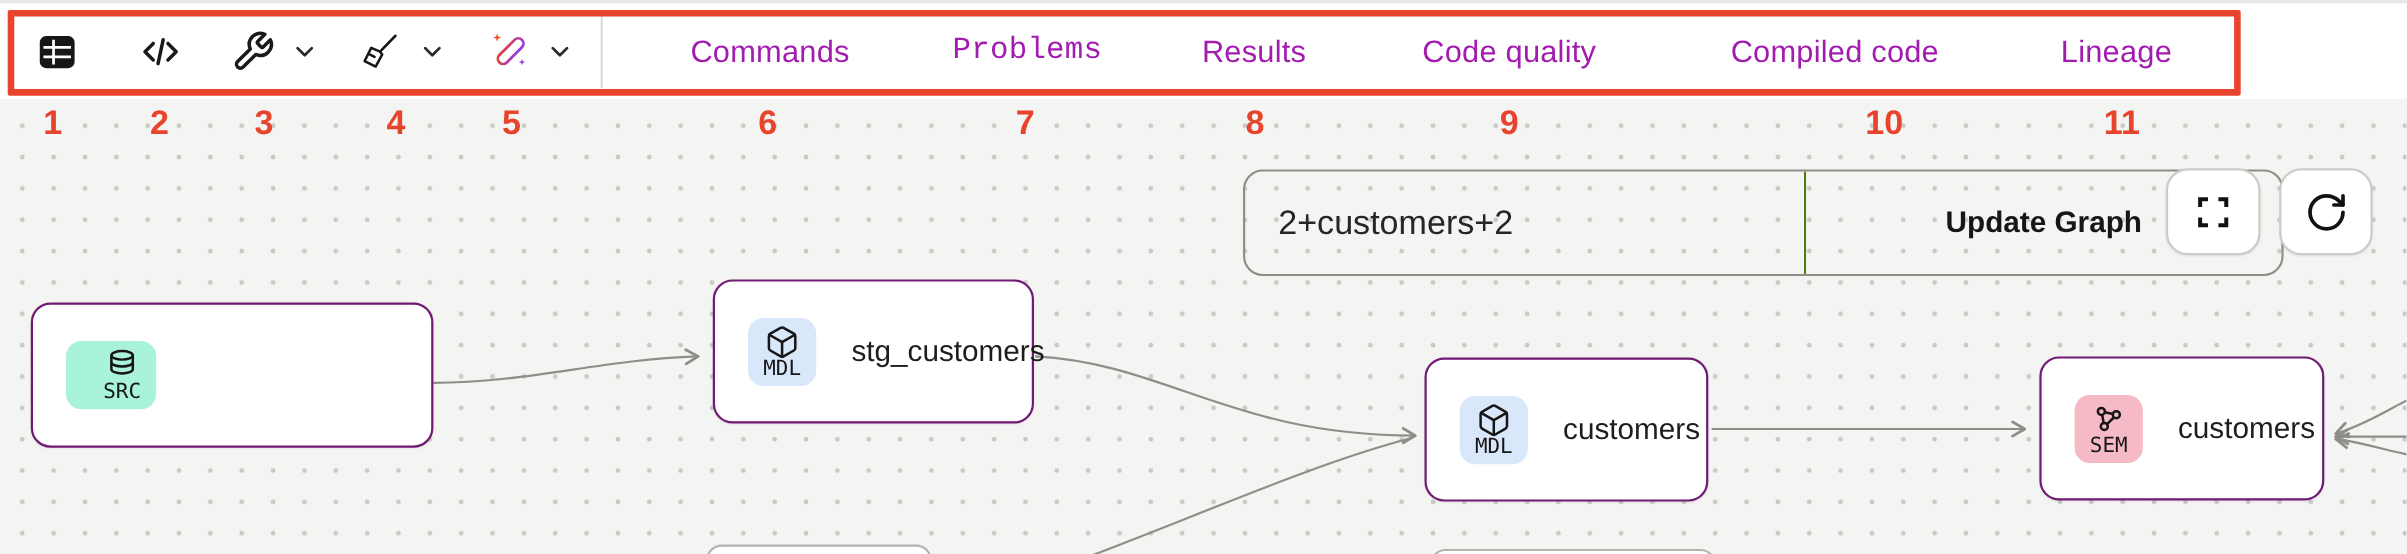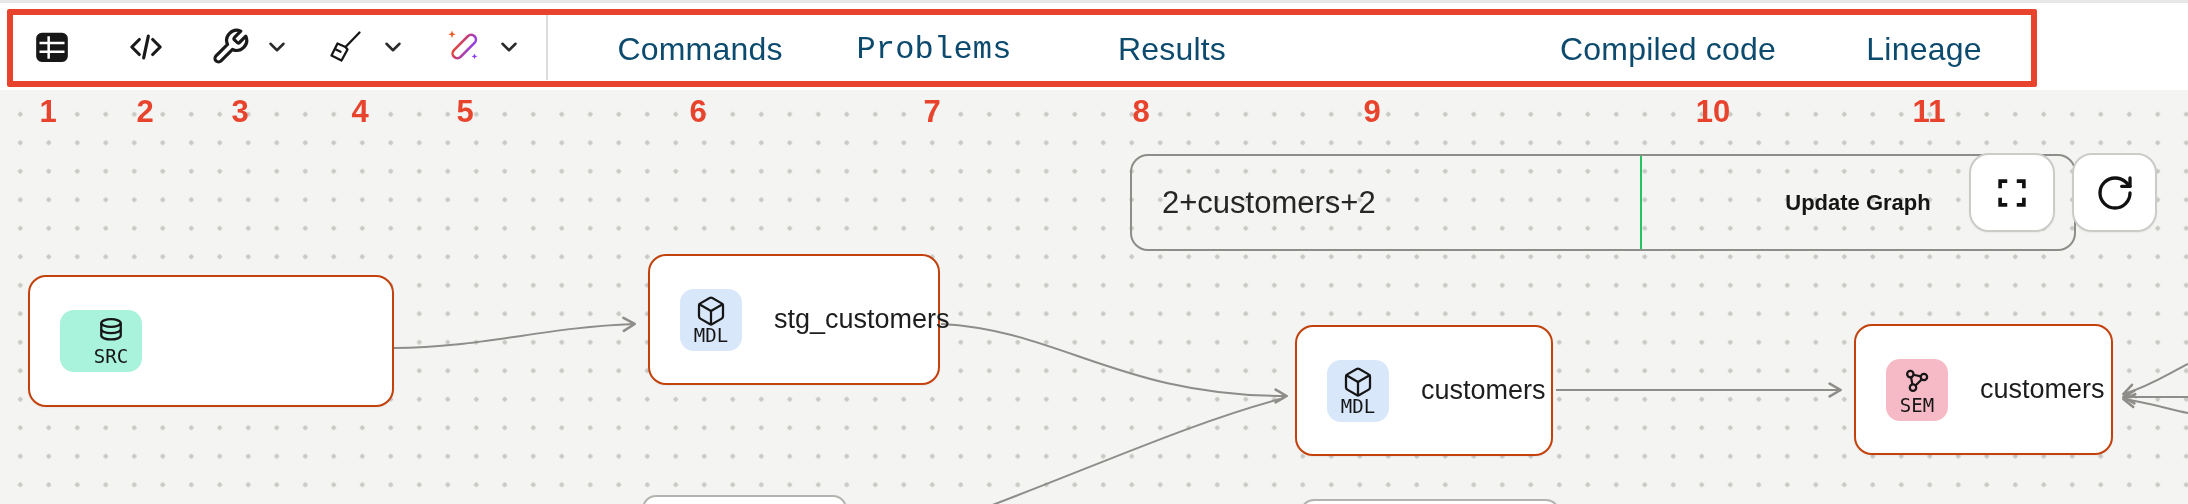--- a/index.html
+++ b/index.html
@@ -5,40 +5,40 @@
   html,body{margin:0;padding:0;background:#f4f4f2;font-family:"Liberation Sans","DejaVu Sans",sans-serif;}
   #page{position:relative;width:2188px;height:504px;overflow:hidden;background:#f4f4f2;}
 
   
   .topbar{position:absolute;left:0;top:0;width:2188px;height:90px;background:#ffffff;z-index:6;}
   .topline{position:absolute;left:0;top:0;width:2188px;height:3px;background:#e7e7e5;z-index:7;}
   .red-frame{position:absolute;left:7px;top:9px;width:2030px;height:78px;border:6px solid #e8432c;border-radius:2px;box-sizing:border-box;z-index:9;pointer-events:none;}
   .icon-btn{position:absolute;top:27px;width:40px;height:40px;display:flex;align-items:center;justify-content:center;z-index:8;cursor:pointer;}
   .chev-btn{position:absolute;top:34px;width:26px;height:26px;display:flex;align-items:center;justify-content:center;z-index:8;cursor:pointer;}
   .tb-divider{position:absolute;left:546px;top:10px;width:2px;height:70px;background:#dcdcda;z-index:8;}
-  .tab{position:absolute;top:31px;transform:translateX(-50%);font-size:32px;font-weight:500;color:#0c4a6e;white-space:nowrap;z-index:8;cursor:pointer;letter-spacing:0.2px;}
+  .tab{position:absolute;top:31px;transform:translateX(-50%);font-size:28px;font-weight:500;color:#a21caf;white-space:nowrap;z-index:8;cursor:pointer;letter-spacing:0.2px;}
 
   
   .num{position:absolute;top:94px;transform:translateX(-50%);font-size:31px;font-weight:700;color:#e8432c;z-index:5;}
 
   
   .canvas{position:absolute;left:0;top:90px;width:2188px;height:414px;
     background-color:#f4f4f2;
     background-image:radial-gradient(#c9c9c5 2px, transparent 2.4px);
     background-size:28.5px 28.5px;background-position:6px 10px;z-index:0;}
   #edges{position:absolute;left:0;top:0;width:2188px;height:504px;z-index:1;pointer-events:none;}
 
   
   .filter-group{position:absolute;left:1130px;top:154px;width:946px;height:97px;border:2px solid #8d8d89;border-radius:18px;box-sizing:border-box;display:flex;align-items:stretch;z-index:4;background:transparent;}
   .filter-input{flex:0 0 478px;border:none;outline:none;background:transparent;font-family:"Liberation Sans","DejaVu Sans",sans-serif;font-size:31px;color:#262626;padding:0 0 0 30px;border-radius:18px 0 0 18px;}
-  .update-btn{flex:1;border:none;border-left:2px solid #22c55e;background:transparent;font-family:"Liberation Sans","DejaVu Sans",sans-serif;font-size:22px;font-weight:700;color:#161616;cursor:pointer;border-radius:0 18px 18px 0;}
+  .update-btn{flex:1;border:none;border-left:2px solid #4d7c0f;background:transparent;font-family:"Liberation Sans","DejaVu Sans",sans-serif;font-size:27px;font-weight:700;color:#161616;cursor:pointer;border-radius:0 18px 18px 0;}
   .sq-btn{position:absolute;top:153px;width:86px;height:79px;background:#ffffff;border:2px solid #cbcbc7;border-radius:20px;box-sizing:border-box;display:flex;align-items:center;justify-content:center;z-index:4;cursor:pointer;box-shadow:0 1px 2px rgba(0,0,0,0.05);}
 
   
-  .node{position:absolute;background:#ffffff;border:2px solid #c2410c;border-radius:18px;box-sizing:border-box;display:flex;align-items:center;z-index:3;box-shadow:0 1px 2px rgba(0,0,0,0.05);cursor:pointer;}
+  .node{position:absolute;background:#ffffff;border:2px solid #701a75;border-radius:18px;box-sizing:border-box;display:flex;align-items:center;z-index:3;box-shadow:0 1px 2px rgba(0,0,0,0.05);cursor:pointer;}
   .badge{width:62px;height:62px;border-radius:14px;margin-left:30px;display:flex;flex-direction:column;align-items:center;justify-content:center;flex:0 0 auto;}
   .badge-label{font-family:"DejaVu Sans Mono","Liberation Mono",monospace;font-size:19px;font-weight:500;color:#161616;line-height:20px;margin-top:-2px;}
   .node-label{font-size:27px;color:#1d1d1d;margin-left:32px;white-space:nowrap;}
   .pnode{position:absolute;background:#ffffff;border:2px solid #b3b3af;border-radius:14px 14px 0 0;box-sizing:border-box;z-index:2;}
 </style>
 </head>
 <body>
 
 <div id="page">
 
@@ -193,21 +193,22 @@
   <div class="chev-btn" style="left:496px;">
     <svg width="26" height="26" viewBox="0 0 24 24" fill="none" stroke="#2a2a2a" stroke-width="2.3" stroke-linecap="round" stroke-linejoin="round">
       <path d="M6 9 L12 15 L18 9"></path>
     </svg>
   </div>
 
   <div class="tb-divider"></div>
 
   <div class="tab" style="left:700px;">Commands</div>
   <div class="tab" style="left:934px;font-family:Liberation Mono, monospace;">Problems</div>
-  <div class="tab" style="left:1140px;margin-left:32px;">Results</div>
+  <div class="tab" style="left:1140px;">Results</div>
+  <div class="tab" style="left:1372px;">Code quality</div>
   <div class="tab" style="left:1668px;">Compiled code</div>
   <div class="tab" style="left:1924px;text-align:center;">Lineage</div>
 
   <div class="red-frame"></div>
 
   <span class="num" style="left:48px;">1</span>
   <span class="num" style="left:145px;">2</span>
   <span class="num" style="left:240px;">3</span>
   <span class="num" style="left:360px;">4</span>
   <span class="num" style="left:465px;">5</span>

